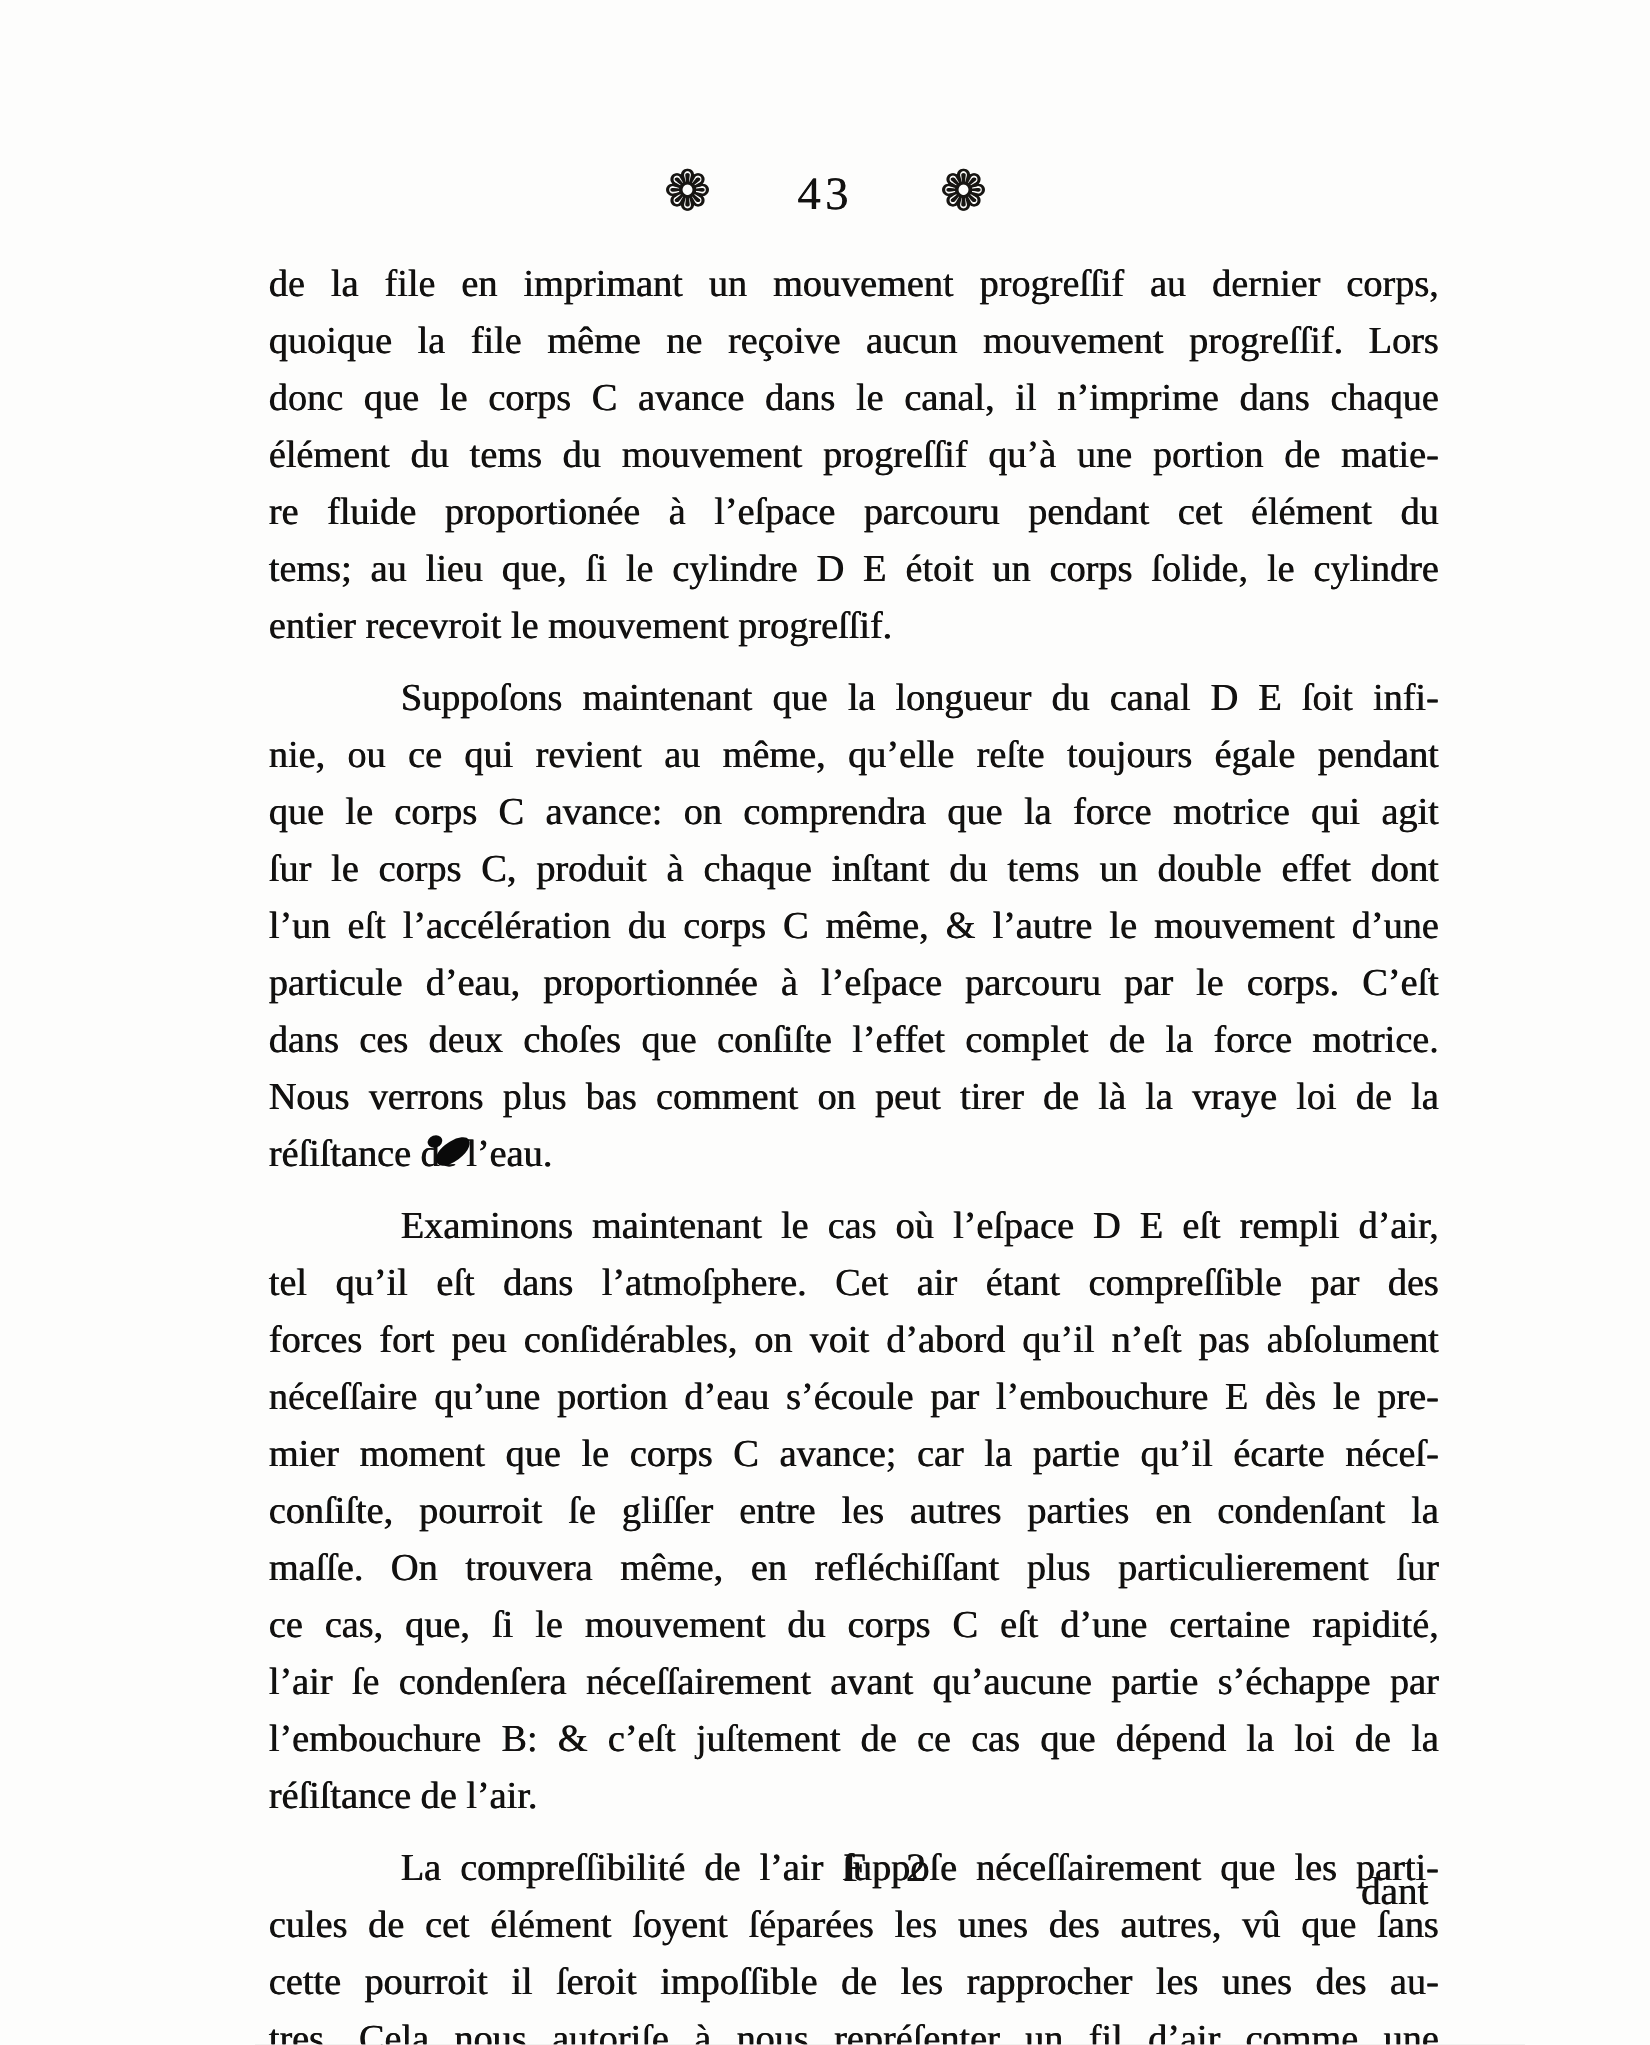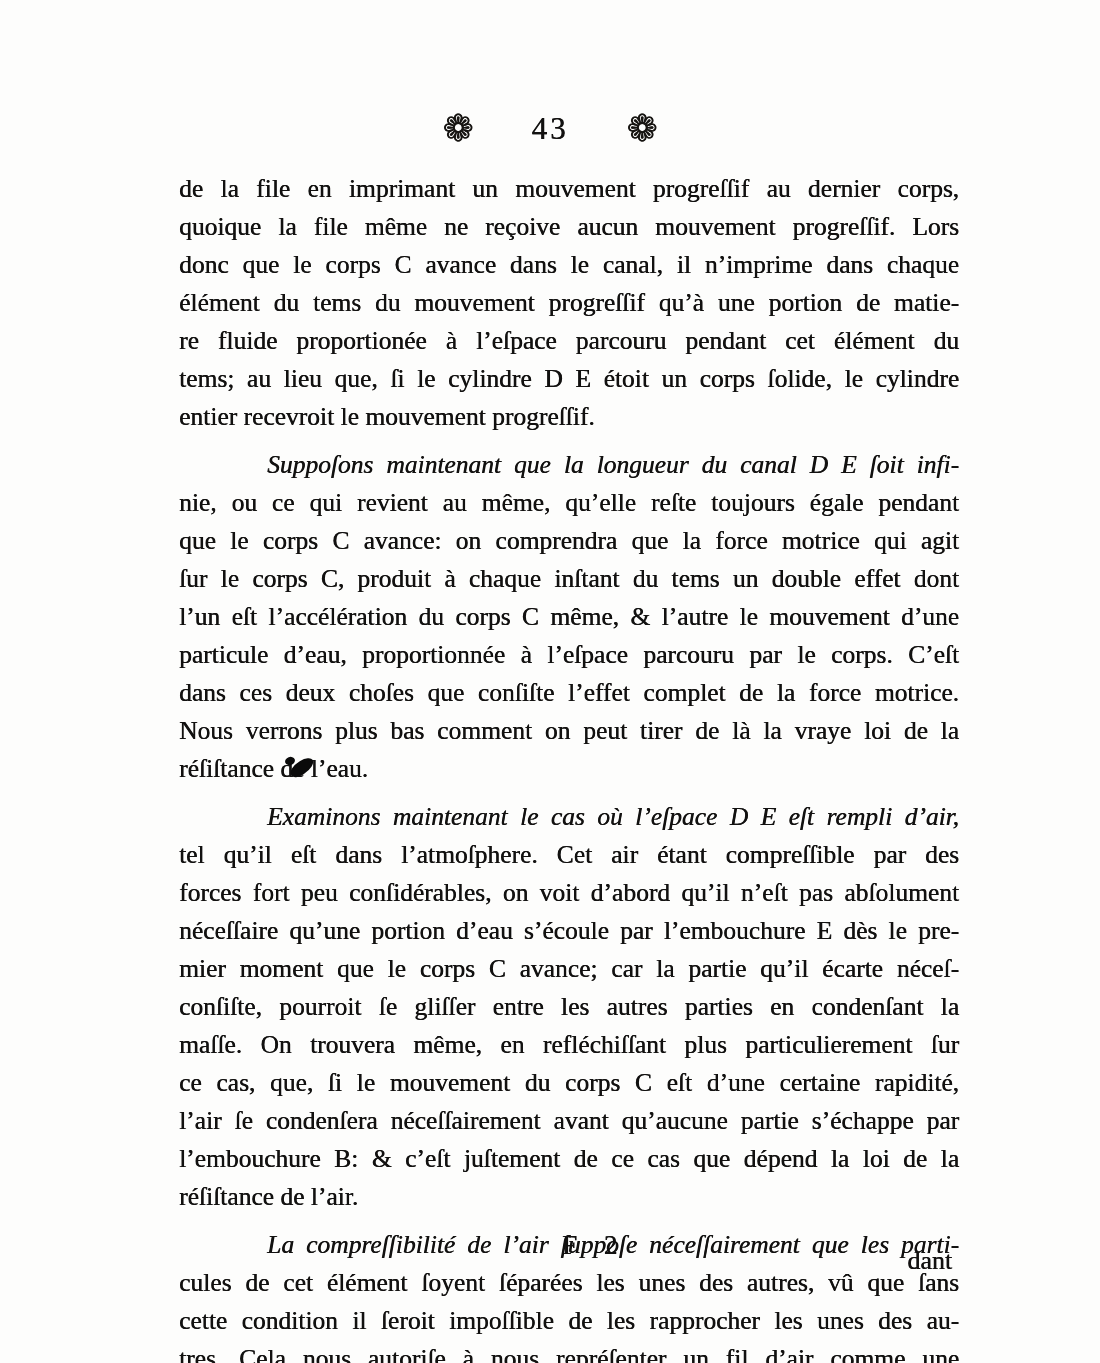--- a/index.html
+++ b/index.html
@@ -28,21 +28,21 @@
   .text-block{
     position:absolute;left:139px;top:170px;width:820px;
   }
   .paragraph{margin:0 0 10px 0;}
   .line{
     font-size:25.5px;line-height:38px;white-space:normal;
     text-align:justify;text-align-last:justify;
     text-shadow:0.45px 0 0 currentColor;
     margin-left:40px;
   }
-  .line.indent{padding-left:88px;font-style:italic;}
+  .line.indent{padding-left:88px;}
   .line.short{text-align-last:left;}
   .signature{
     position:absolute;left:562px;top:1226px;
     font-size:27px;line-height:38px;letter-spacing:10px;
     text-shadow:0.45px 0 0 currentColor;
   }
   .catchword{
     position:absolute;right:148px;top:1230px;
     font-size:26px;line-height:38px;
     text-shadow:0.45px 0 0 currentColor;
@@ -100,21 +100,21 @@
         <div class="line">conſiſte, pourroit ſe gliſſer entre les autres parties en condenſant la</div>
         <div class="line">maſſe. On trouvera même, en refléchiſſant plus particulierement ſur</div>
         <div class="line">ce cas, que, ſi le mouvement du corps C eſt d’une certaine rapidité,</div>
         <div class="line">l’air ſe condenſera néceſſairement avant qu’aucune partie s’échappe par</div>
         <div class="line">l’embouchure B: &amp; c’eſt juſtement de ce cas que dépend la loi de la</div>
         <div class="line short">réſiſtance de l’air.</div>
       </div>
     <div class="paragraph">
         <div class="line indent">La compreſſibilité de l’air ſuppoſe néceſſairement que les parti-</div>
         <div class="line">cules de cet élément ſoyent ſéparées les unes des autres, vû que ſans</div>
-        <div class="line">cette condition il ſeroit impoſſible de les rapprocher les unes des au-</div>
+        <div class="line">cette pourroit il ſeroit impoſſible de les rapprocher les unes des au-</div>
         <div class="line">tres. Cela nous autoriſe à nous repréſenter un fil d’air comme une</div>
       </div>
   </div>
 
   <div class="ink-blot">
     <span class="b1"></span>
     <span class="b2"></span>
   </div>
 
   <div class="signature">F 2</div>

